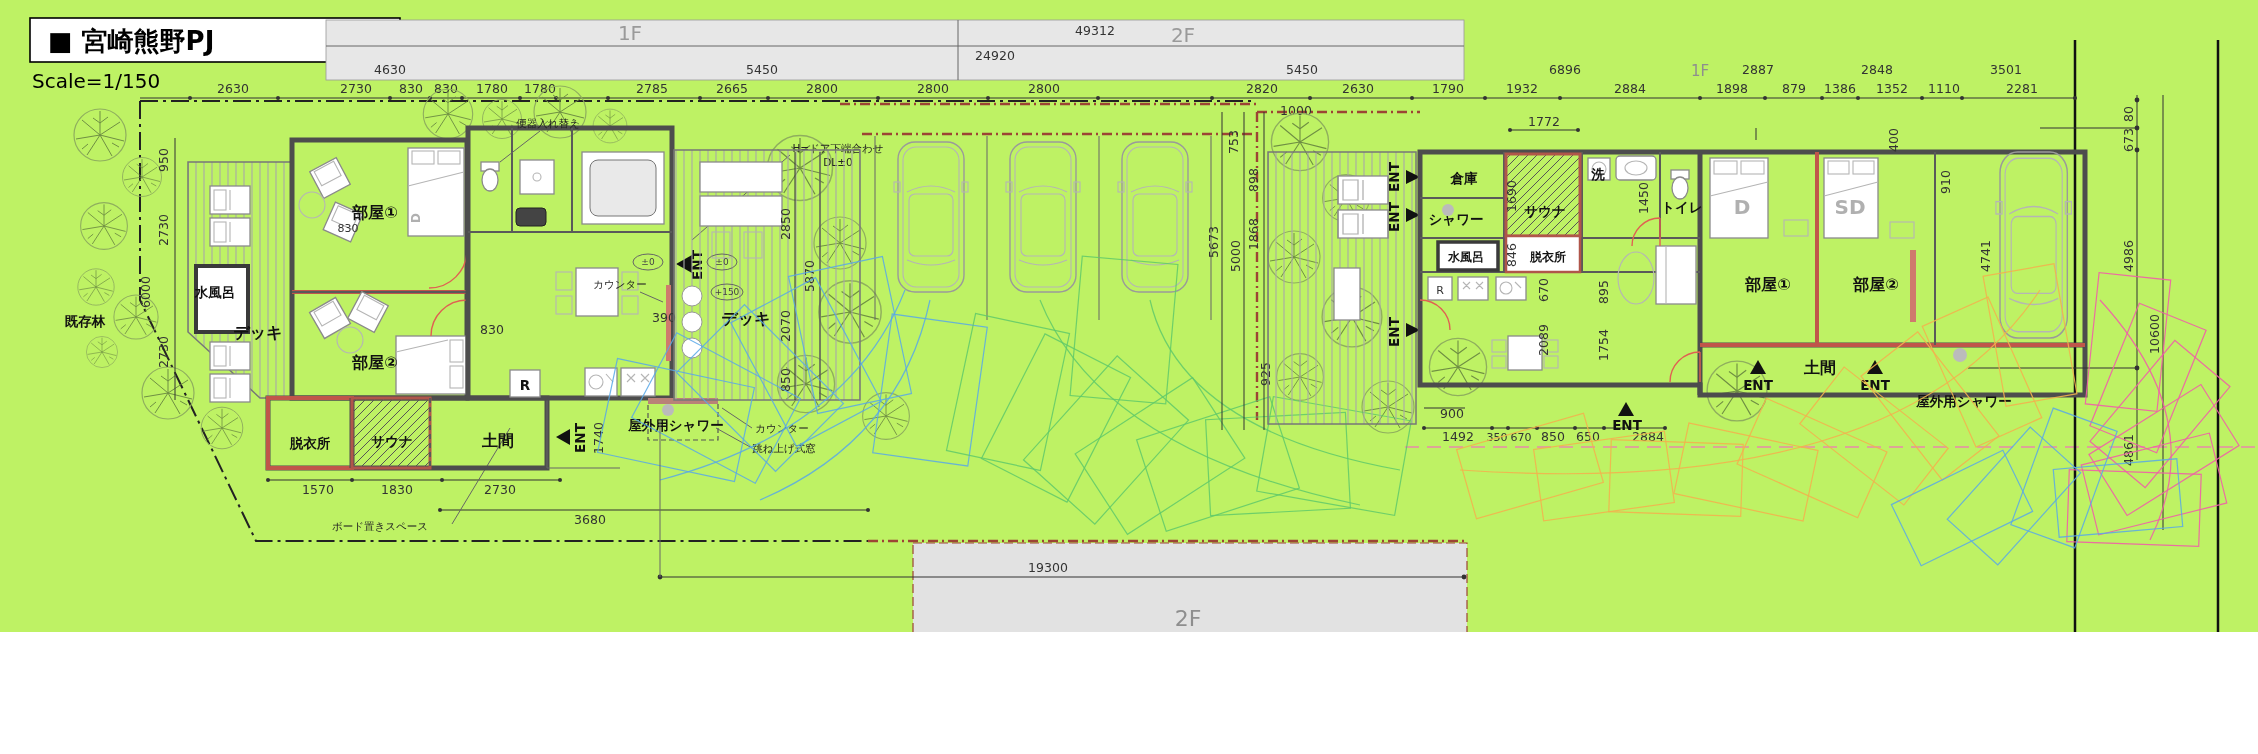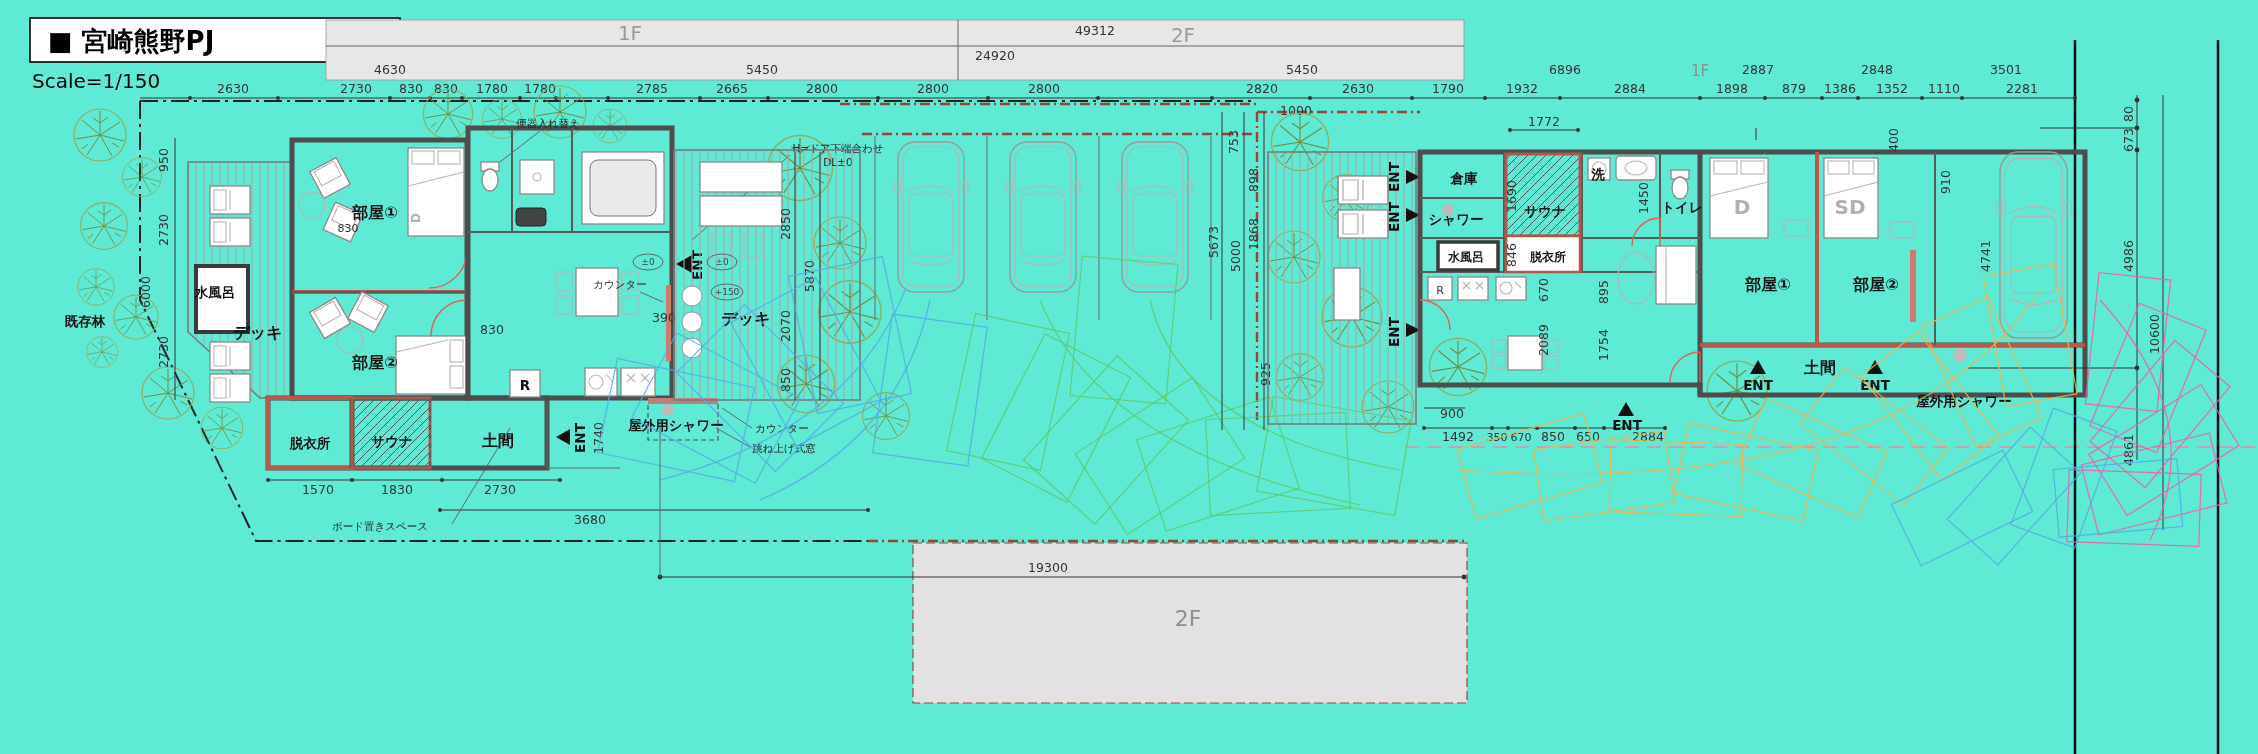--- a/index.html
+++ b/index.html
@@ -1,16 +1,16 @@
 <!DOCTYPE html>
 <html><head>
 <meta charset="utf-8">
 <style>
   html,body{margin:0;padding:0;background:#fff;}
-  .stage{position:relative;width:2258px;height:754px;background:#5eead4;overflow:hidden;
+  .stage{position:relative;width:2258px;height:632px;background:#bef264;overflow:hidden;
          font-family:"DejaVu Sans","Liberation Sans",sans-serif;}
   svg{position:absolute;left:0;top:0;font-family:"DejaVu Sans","Liberation Sans",sans-serif;}
   text{fill:#222;}
   .dim{font-size:12.5px;text-anchor:middle;fill:#333;}
   .dimS{font-size:11px;text-anchor:middle;fill:#333;}
   .rm{font-size:16px;font-weight:600;text-anchor:middle;fill:#111;}
   .rm2{font-size:13.5px;font-weight:600;text-anchor:middle;fill:#111;}
   .note{font-size:10.5px;text-anchor:middle;fill:#222;}
   .gray{font-size:20px;text-anchor:middle;fill:#9a9a9a;}
   .grayB{font-size:22px;text-anchor:middle;fill:#8e8e8e;}

